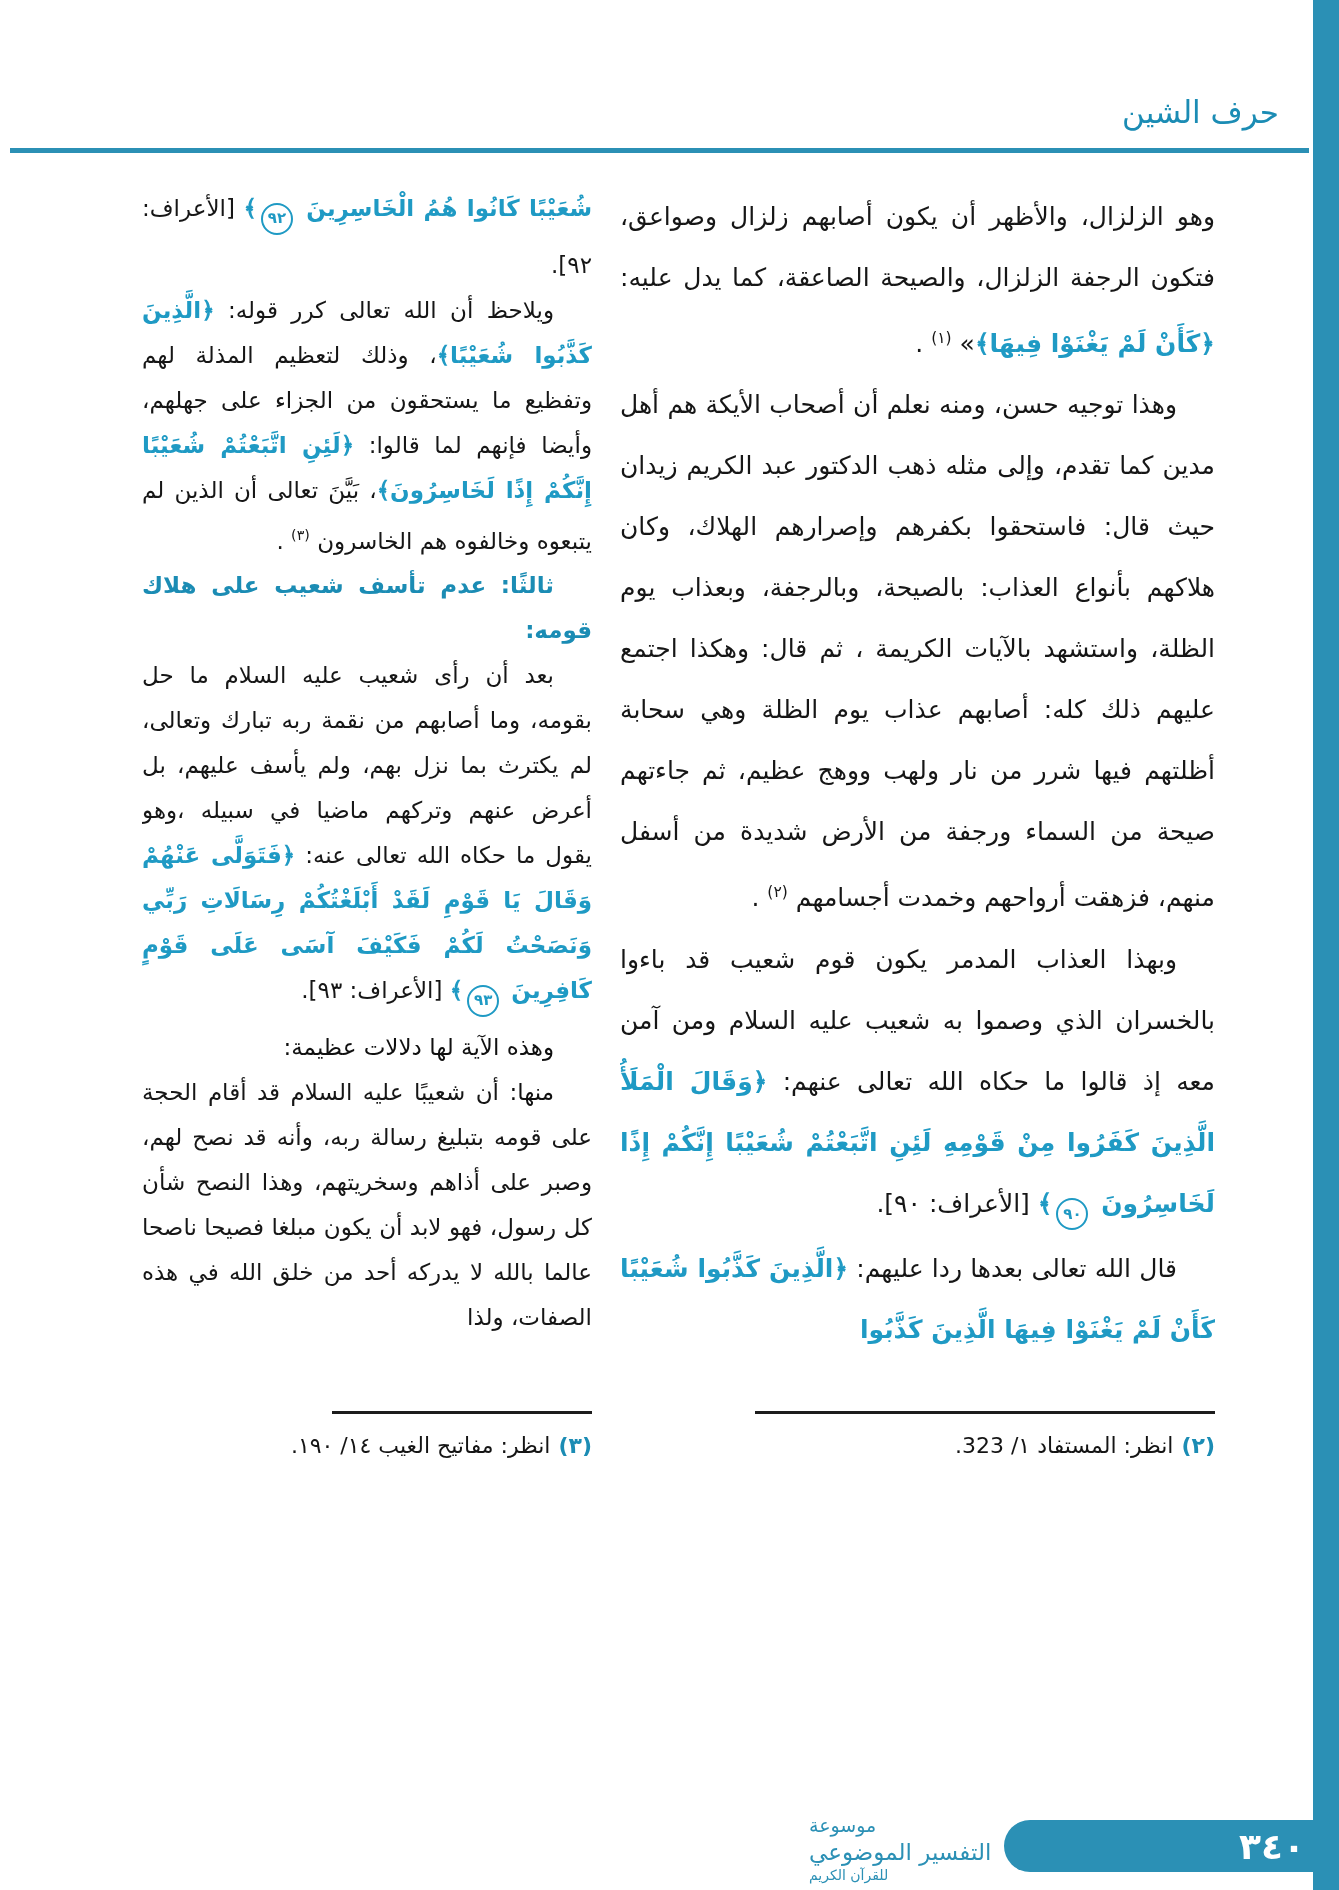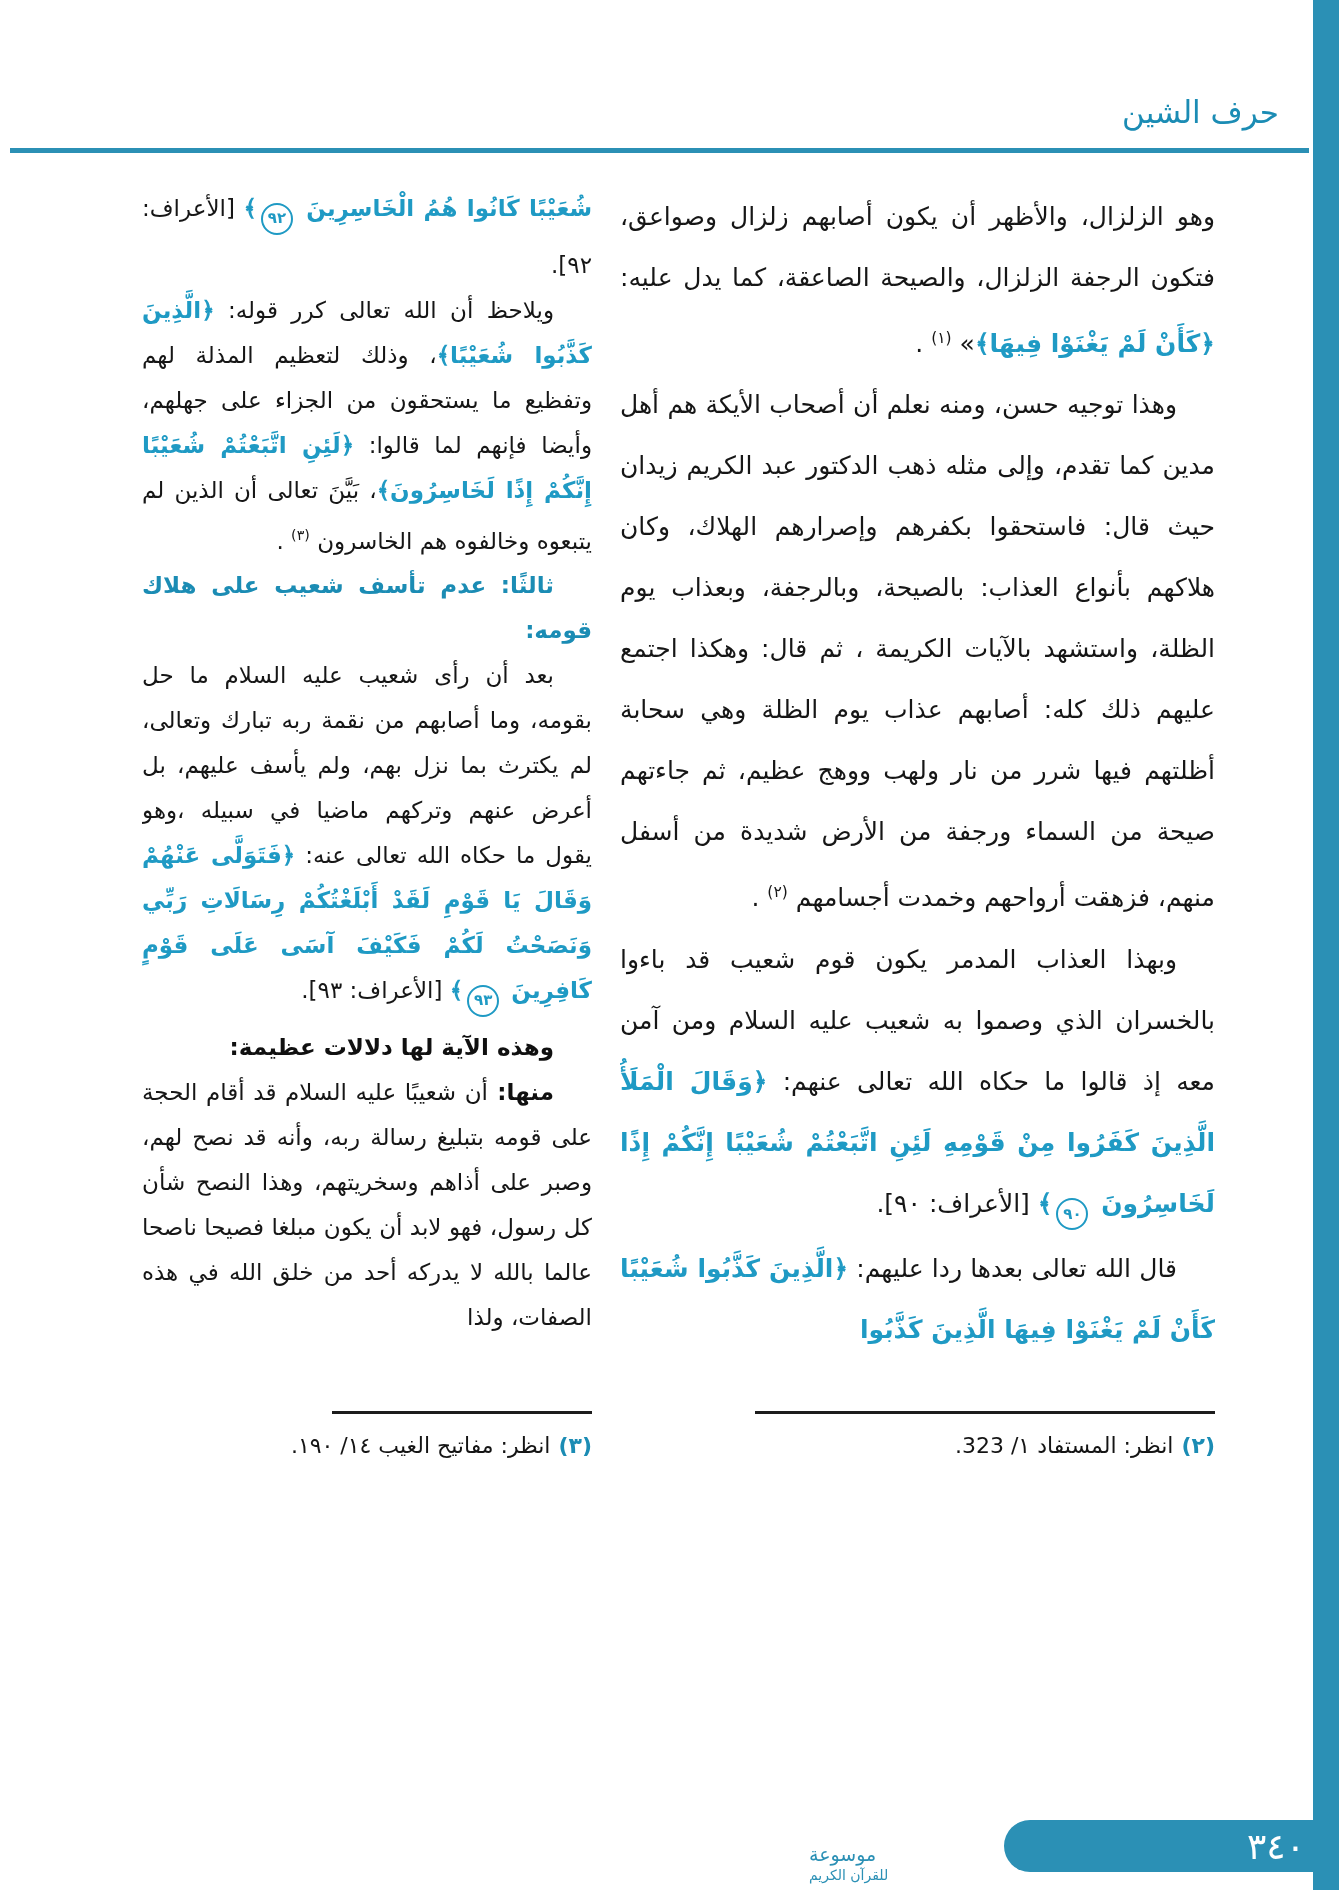--- a/index.html
+++ b/index.html
@@ -40,21 +40,21 @@
   .column-right { width:595px; }
   .column-left  { width:450px; }
   .col-text { overflow:hidden; }
   .col-text-right { height:1160px; font-size:25px; line-height:61px; }
   .col-text-left  { height:1195px; font-size:23px; line-height:45px; }
   .para { text-align:justify; text-indent:38px; margin:0; }
   .para.no-indent { text-indent:0; }
   .seg-normal { color:#161616; }
   .seg-quran  { color:var(--quran); font-weight:bold; }
   .seg-heading{ color:var(--heading); font-weight:bold; }
-  .seg-bold   { color:#101010; font-weight:bold; }
+  .seg-bold   { color:#101010; font-weight:normal; }
   .seg-sup    { font-size:0.62em; vertical-align:super; color:#161616; }
   .seg-marker {
     display:inline-flex; width:32px; height:32px;
     border:2px solid var(--quran); border-radius:50%;
     align-items:center; justify-content:center;
     font-size:15px; color:var(--quran); font-weight:bold;
     margin:8px 4px; vertical-align:-7px; text-indent:0;
   }
   
   .footnotes { position:absolute; bottom:0; right:0; left:0; }
@@ -74,21 +74,21 @@
   .logo-line-1 { font-size:19px; }
   .logo-line-2 { font-size:23px; }
   .logo-line-3 { font-size:14px; }
   .page-number-band {
     position:absolute; bottom:18px; right:0; width:335px; height:52px;
     background:var(--teal);
     border-radius:26px 0 0 26px;
     display:flex; align-items:center;
     padding-right:34px;
   }
-  .page-number { color:#ffffff; font-size:36px; font-weight:normal; }
+  .page-number { color:#ffffff; font-size:36px; font-weight:bold; }
 </style>
 </head>
 <body>
 
 <div class="page">
 
   <div class="side-band"></div>
 
   <div class="chapter-title">حرف الشين</div>
   <div class="header-rule"></div>
@@ -124,20 +124,21 @@
         <div class="footnote-list">
             <div class="footnote-item"><span class="footnote-num">(٣)</span><span class="footnote-text">انظر: مفاتيح الغيب ١٤/ ١٩٠.</span></div>
           </div>
       </div>
     </section>
 
   </main>
 
   <div class="publisher-logo">
     <div class="logo-line-1">موسوعة</div>
+    <div class="logo-line-2">التفسير الموضوعي</div>
     <div class="logo-line-3">للقرآن الكريم</div>
   </div>
 
   <div class="page-number-band">
     <span class="page-number">٣٤٠</span>
   </div>
 
 </div>
 
 </body></html>

